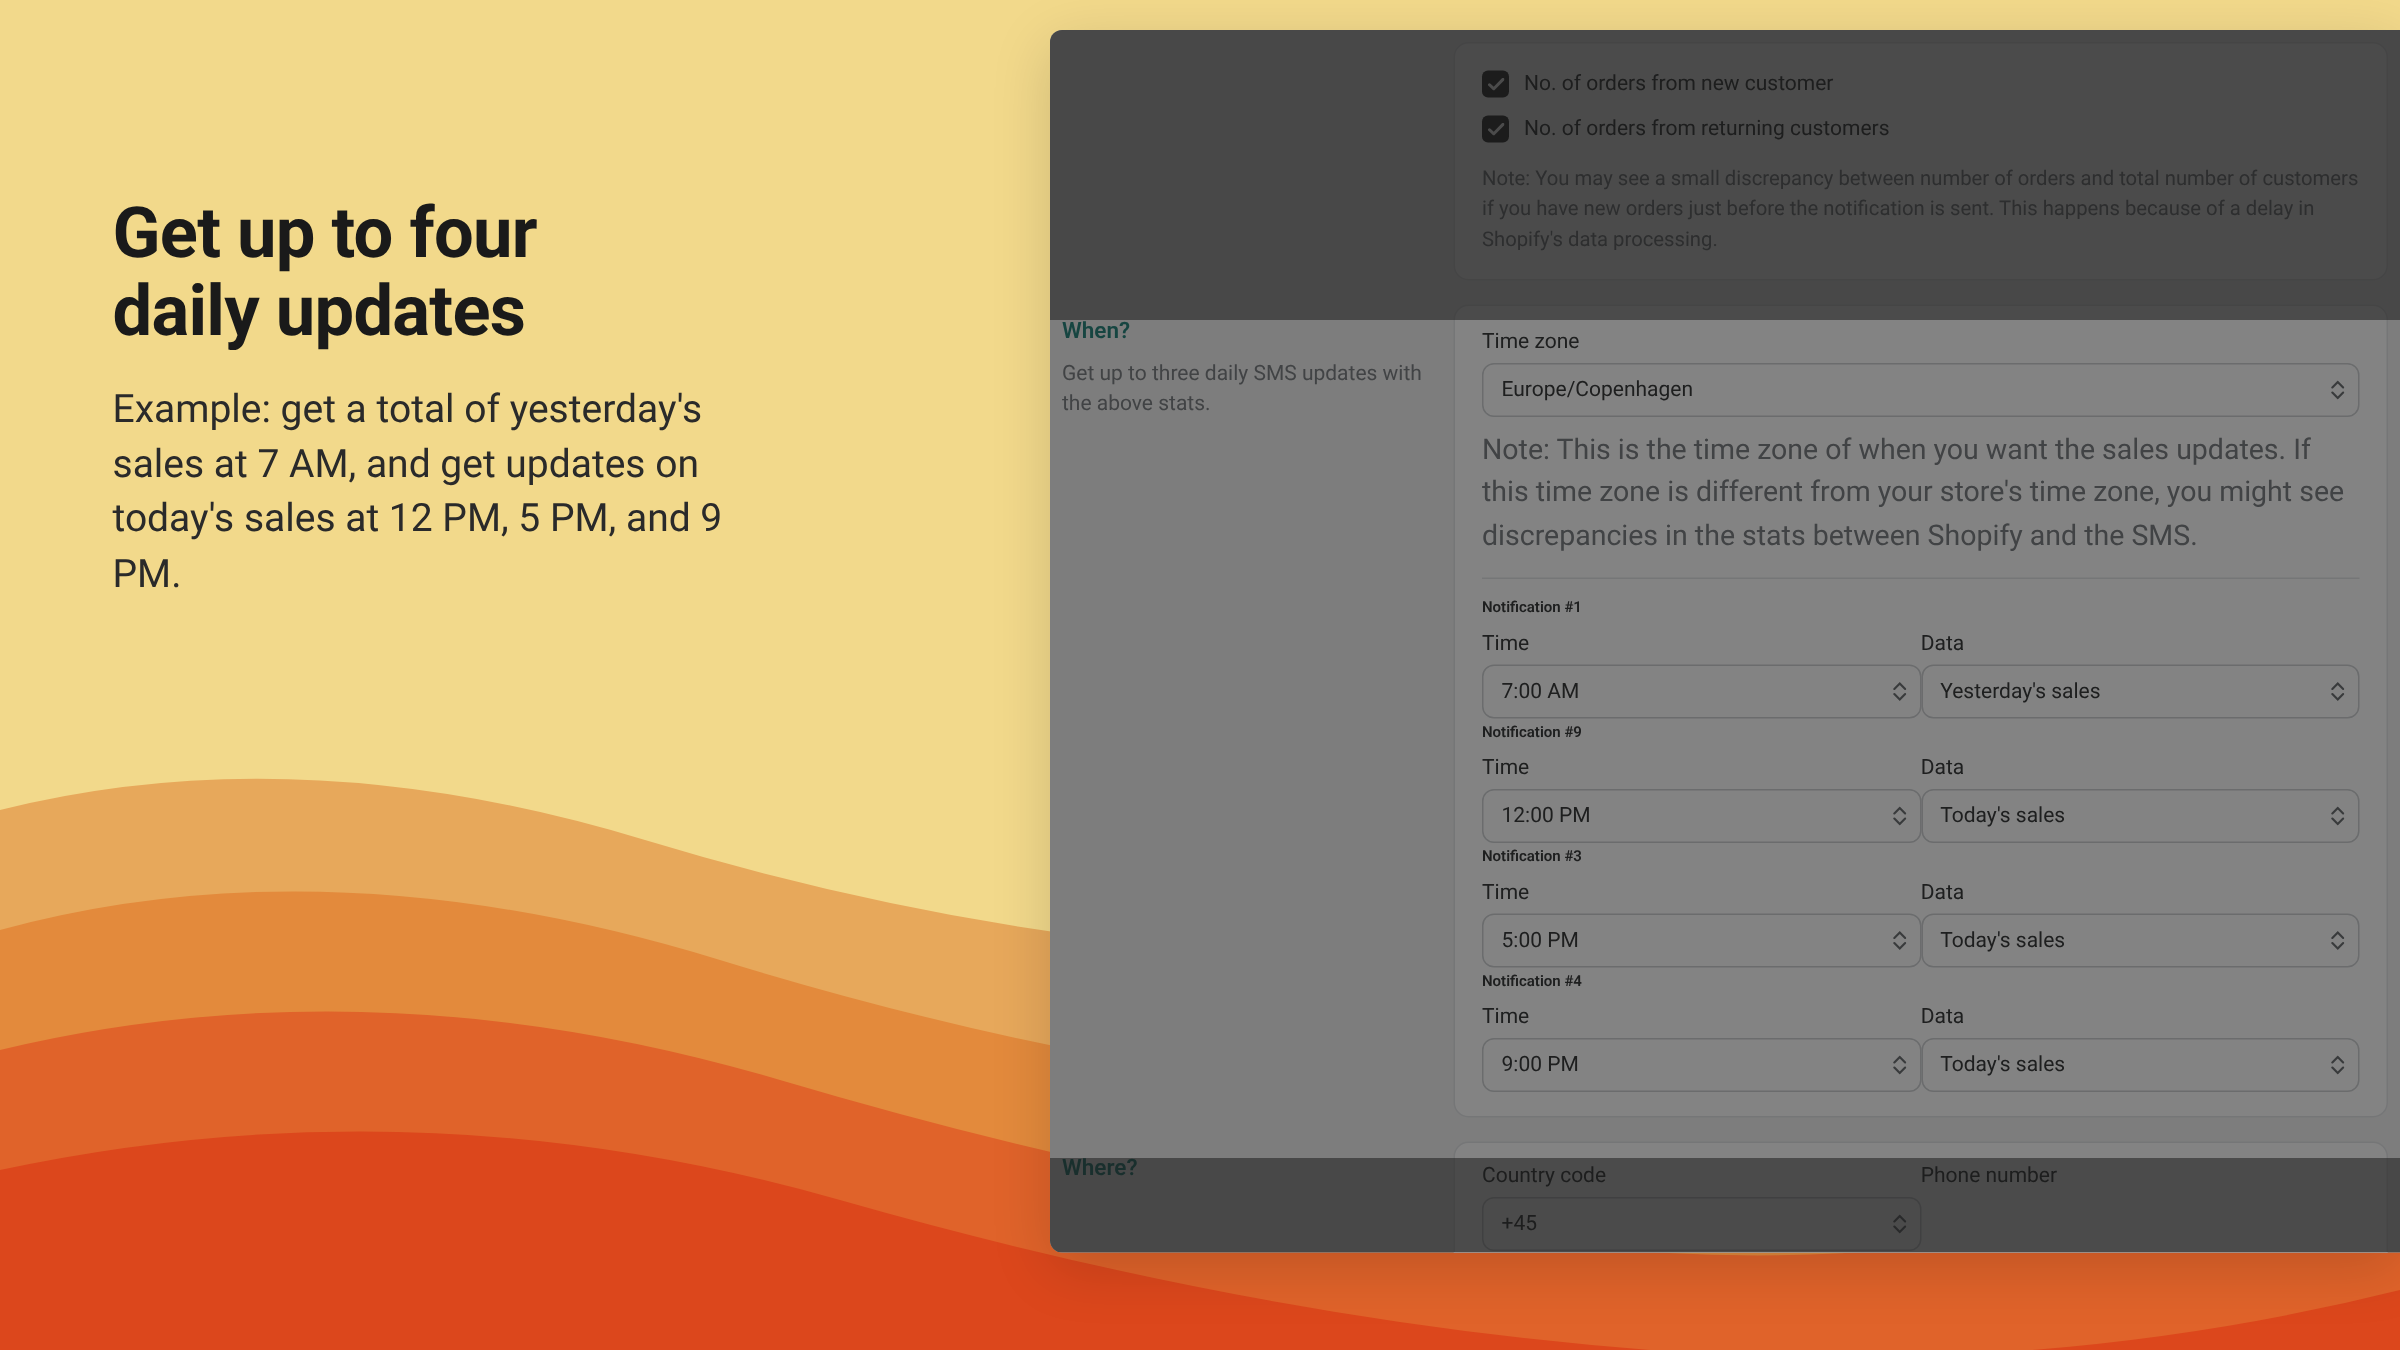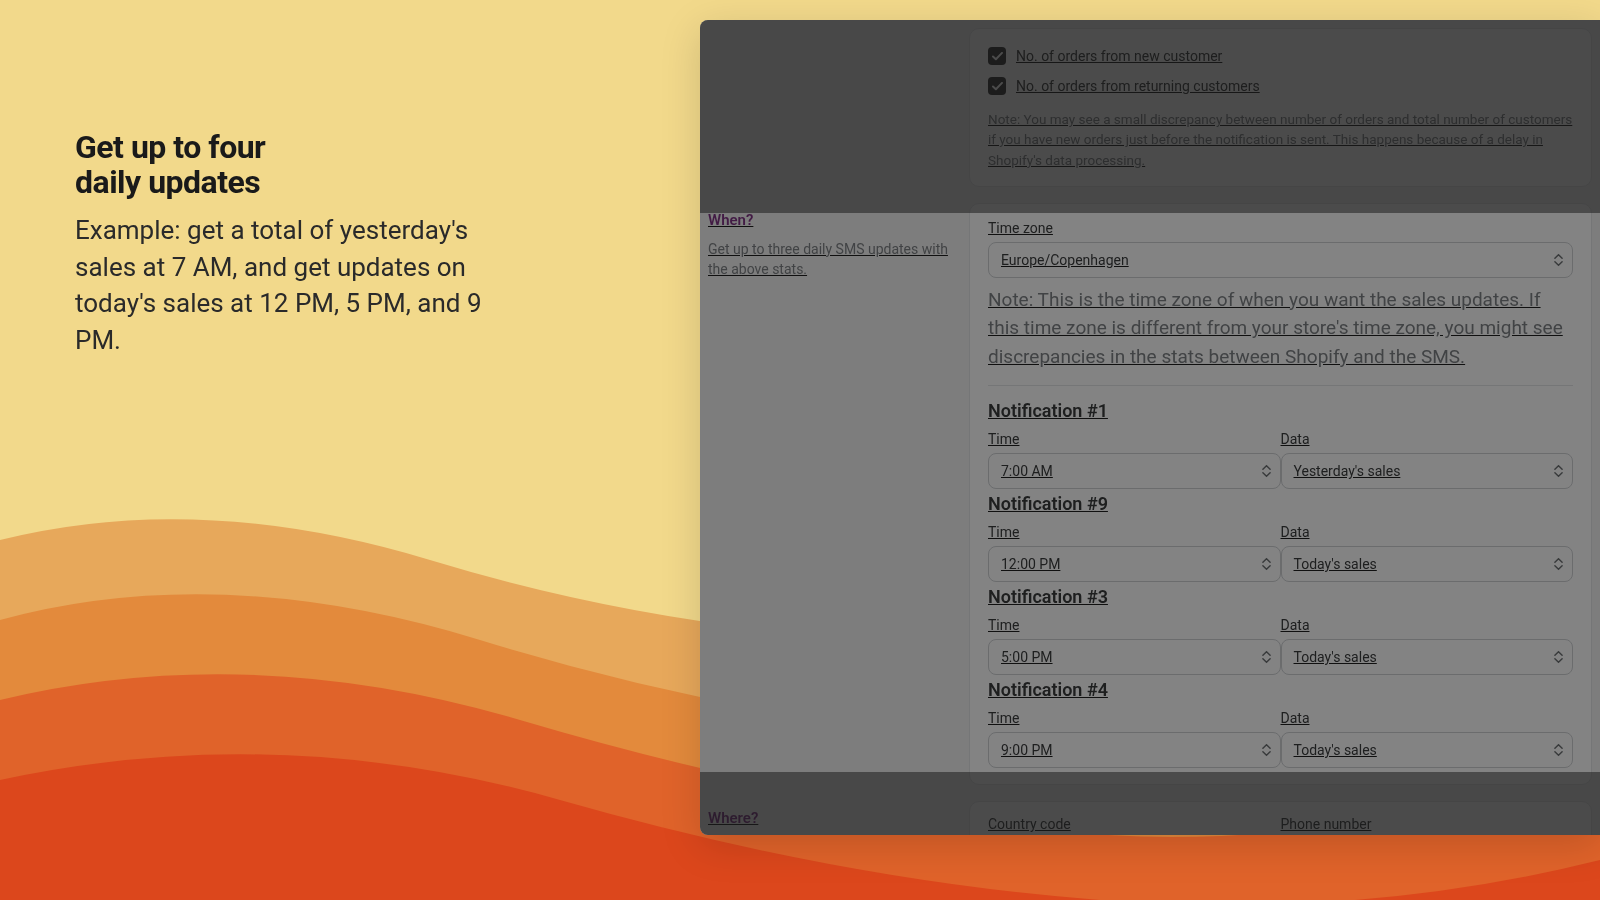--- a/index.html
+++ b/index.html
@@ -8,45 +8,44 @@
   width: 1600px; height: 900px; overflow: hidden; position: relative;
   background: #f2d98b;
 }
 .bg-waves { position: absolute; inset: 0; z-index: 0; overflow: hidden; }
 .bg-waves svg { width: 100%; height: 100%; }
 .left-panel {
   position: absolute; left: 75px; top: 130px; width: 410px; z-index: 2;
   color: #1a1a1a;
 }
 .left-panel h1 {
-  font-size: 32px; font-weight: 700; line-height: 1.1; margin-bottom: 12px;
+  font-size: 47px; font-weight: 700; line-height: 1.1; margin-bottom: 22px;
   letter-spacing: -0.5px;
 }
 .left-panel p {
   font-size: 26px; line-height: 1.4; font-weight: 400; color: #2a2a2a;
 }
 .app-frame {
   position: absolute; right: 0; top: 20px; width: 900px; height: 815px;
   border-radius: 8px 0 0 8px; overflow: hidden; z-index: 2;
   box-shadow: 0 10px 40px rgba(0,0,0,0.15);
   background: #f1f1f1;
-  text-decoration: underline;
 }
 .dim-overlay {
   position: absolute; inset: 0; background: rgba(30,30,30,0.55); z-index: 5;
   pointer-events:none;
 }
 .dim-overlay .cutout {
   position: absolute; left: 0; top: 193px; width: 900px; height: 559px;
   background: transparent; box-shadow: 0 0 0 9999px rgba(30,30,30,0.55);
 }
 .settings-scroll { position: relative; padding: 0; }
 .section { display: flex; gap: 0; }
 .section-left { width: 269px; padding: 16px 20px 16px 8px; }
-.section-left h3 { font-size: 15px; font-weight: 600; color: #701a75; margin-bottom: 10px; }
+.section-left h3 { font-size: 15px; font-weight: 600; color: #0f766e; margin-bottom: 10px; }
 .section-left p { font-size: 14px; color: #6d7175; line-height: 1.45; }
 .section-right {
   flex: 1; background: #fff; border: 1px solid #e1e3e5; border-radius: 10px;
   padding: 16px 18px; margin: 8px 8px 8px 0;
 }
 .checkbox-row { display: flex; align-items: center; gap: 10px; padding: 6px 0; }
 .checkbox {
   width: 18px; height: 18px; border-radius: 4px; background: #1a1a1a;
   display: flex; align-items: center; justify-content: center; color: #fff;
   font-size: 12px; cursor: pointer;
@@ -61,21 +60,21 @@
   border-radius: 8px; padding: 0 28px 0 12px; display: flex; align-items: center;
   font-size: 14px; color: #202223; background: #fff; cursor: pointer; text-align: center;
 }
 .select .chev {
   position: absolute; right: 9px; top: 50%; transform: translateY(-50%);
   display: flex; flex-direction: column; gap: 1px;
 }
 .select .chev svg { width: 9px; height: 6px; }
 .tz-note { font-size: 19px; color: #6d7175; line-height: 1.5; margin-top: 8px; }
 hr.div { border: none; border-top: 1px solid #e1e3e5; margin: 14px 0; }
-.notif-title { font-size: 18px; font-weight: 600; color: #202223; margin: 4px 0 10px; }
+.notif-title { font-size: 10px; font-weight: 600; color: #202223; margin: 4px 0 10px; }
 .two-col { display: flex; }
 .two-col > div { flex: 1; }
 .upper-card-pad { padding-top: 12px; }
 .where-row .section-right { padding: 14px 18px 40px; }
 </style>
 </head>
 <body>
 
 <div class="bg-waves">
 <svg viewBox="0 0 1600 900" preserveAspectRatio="xMidYMid slice">

